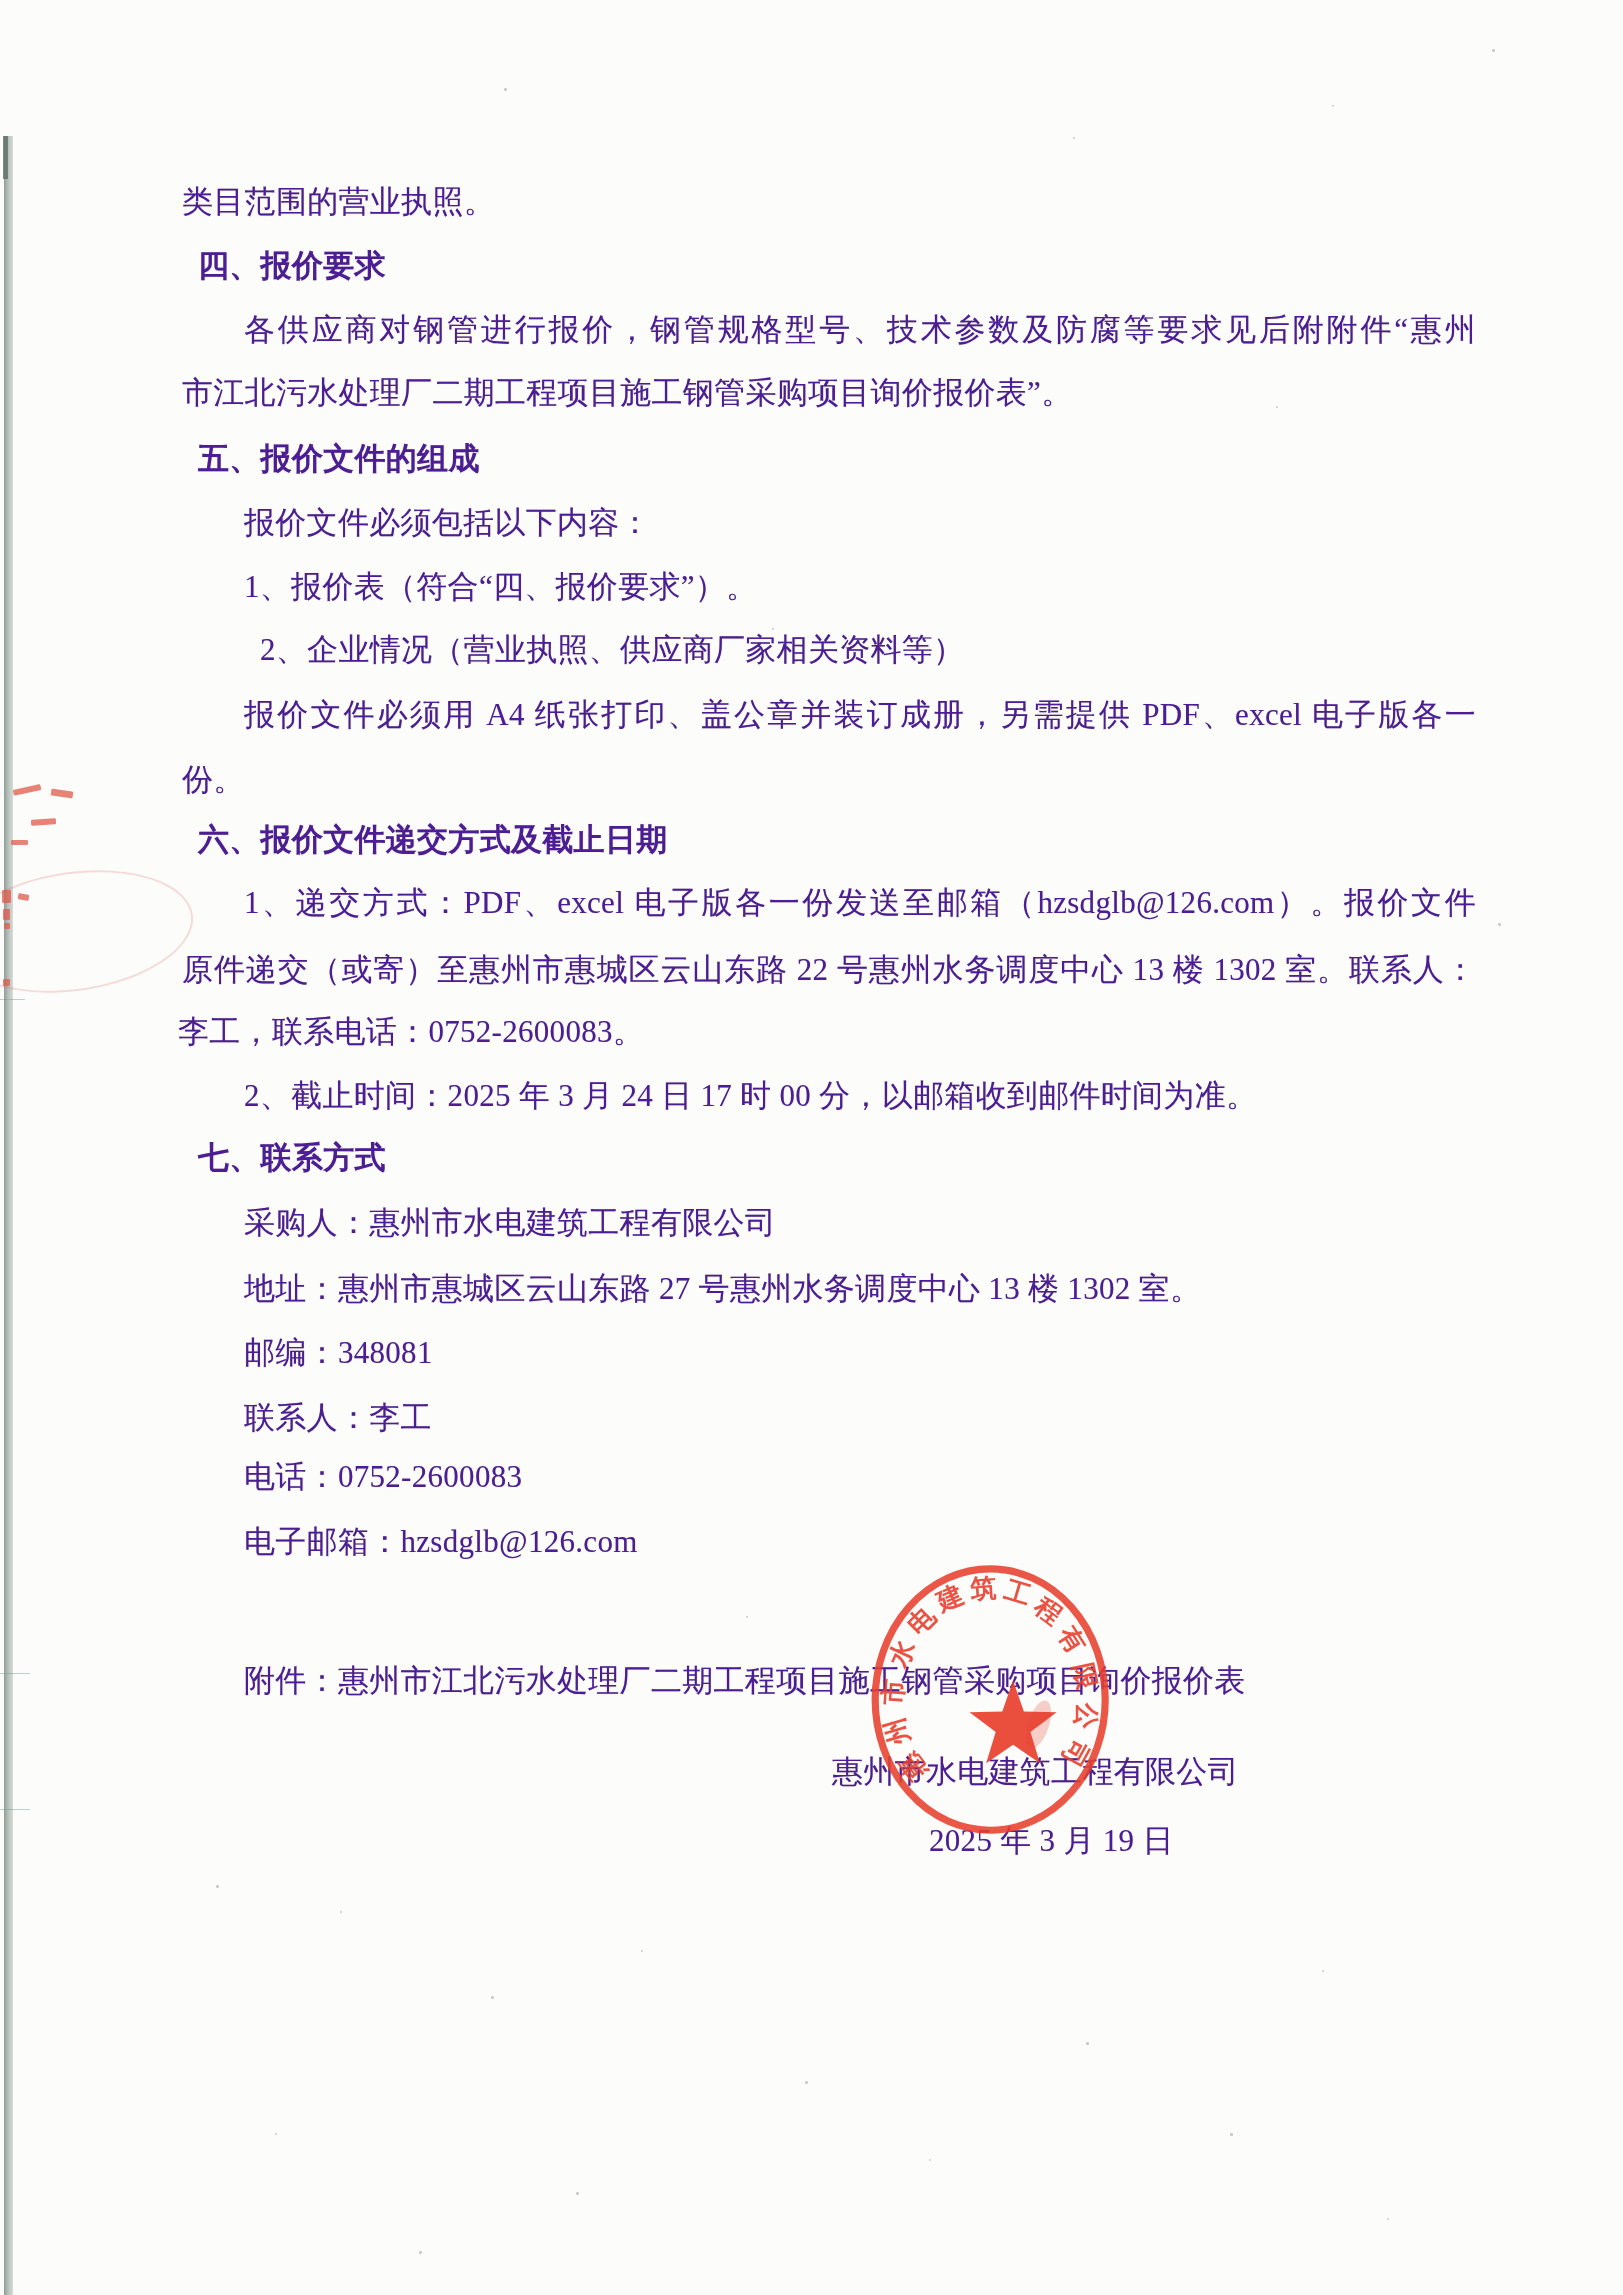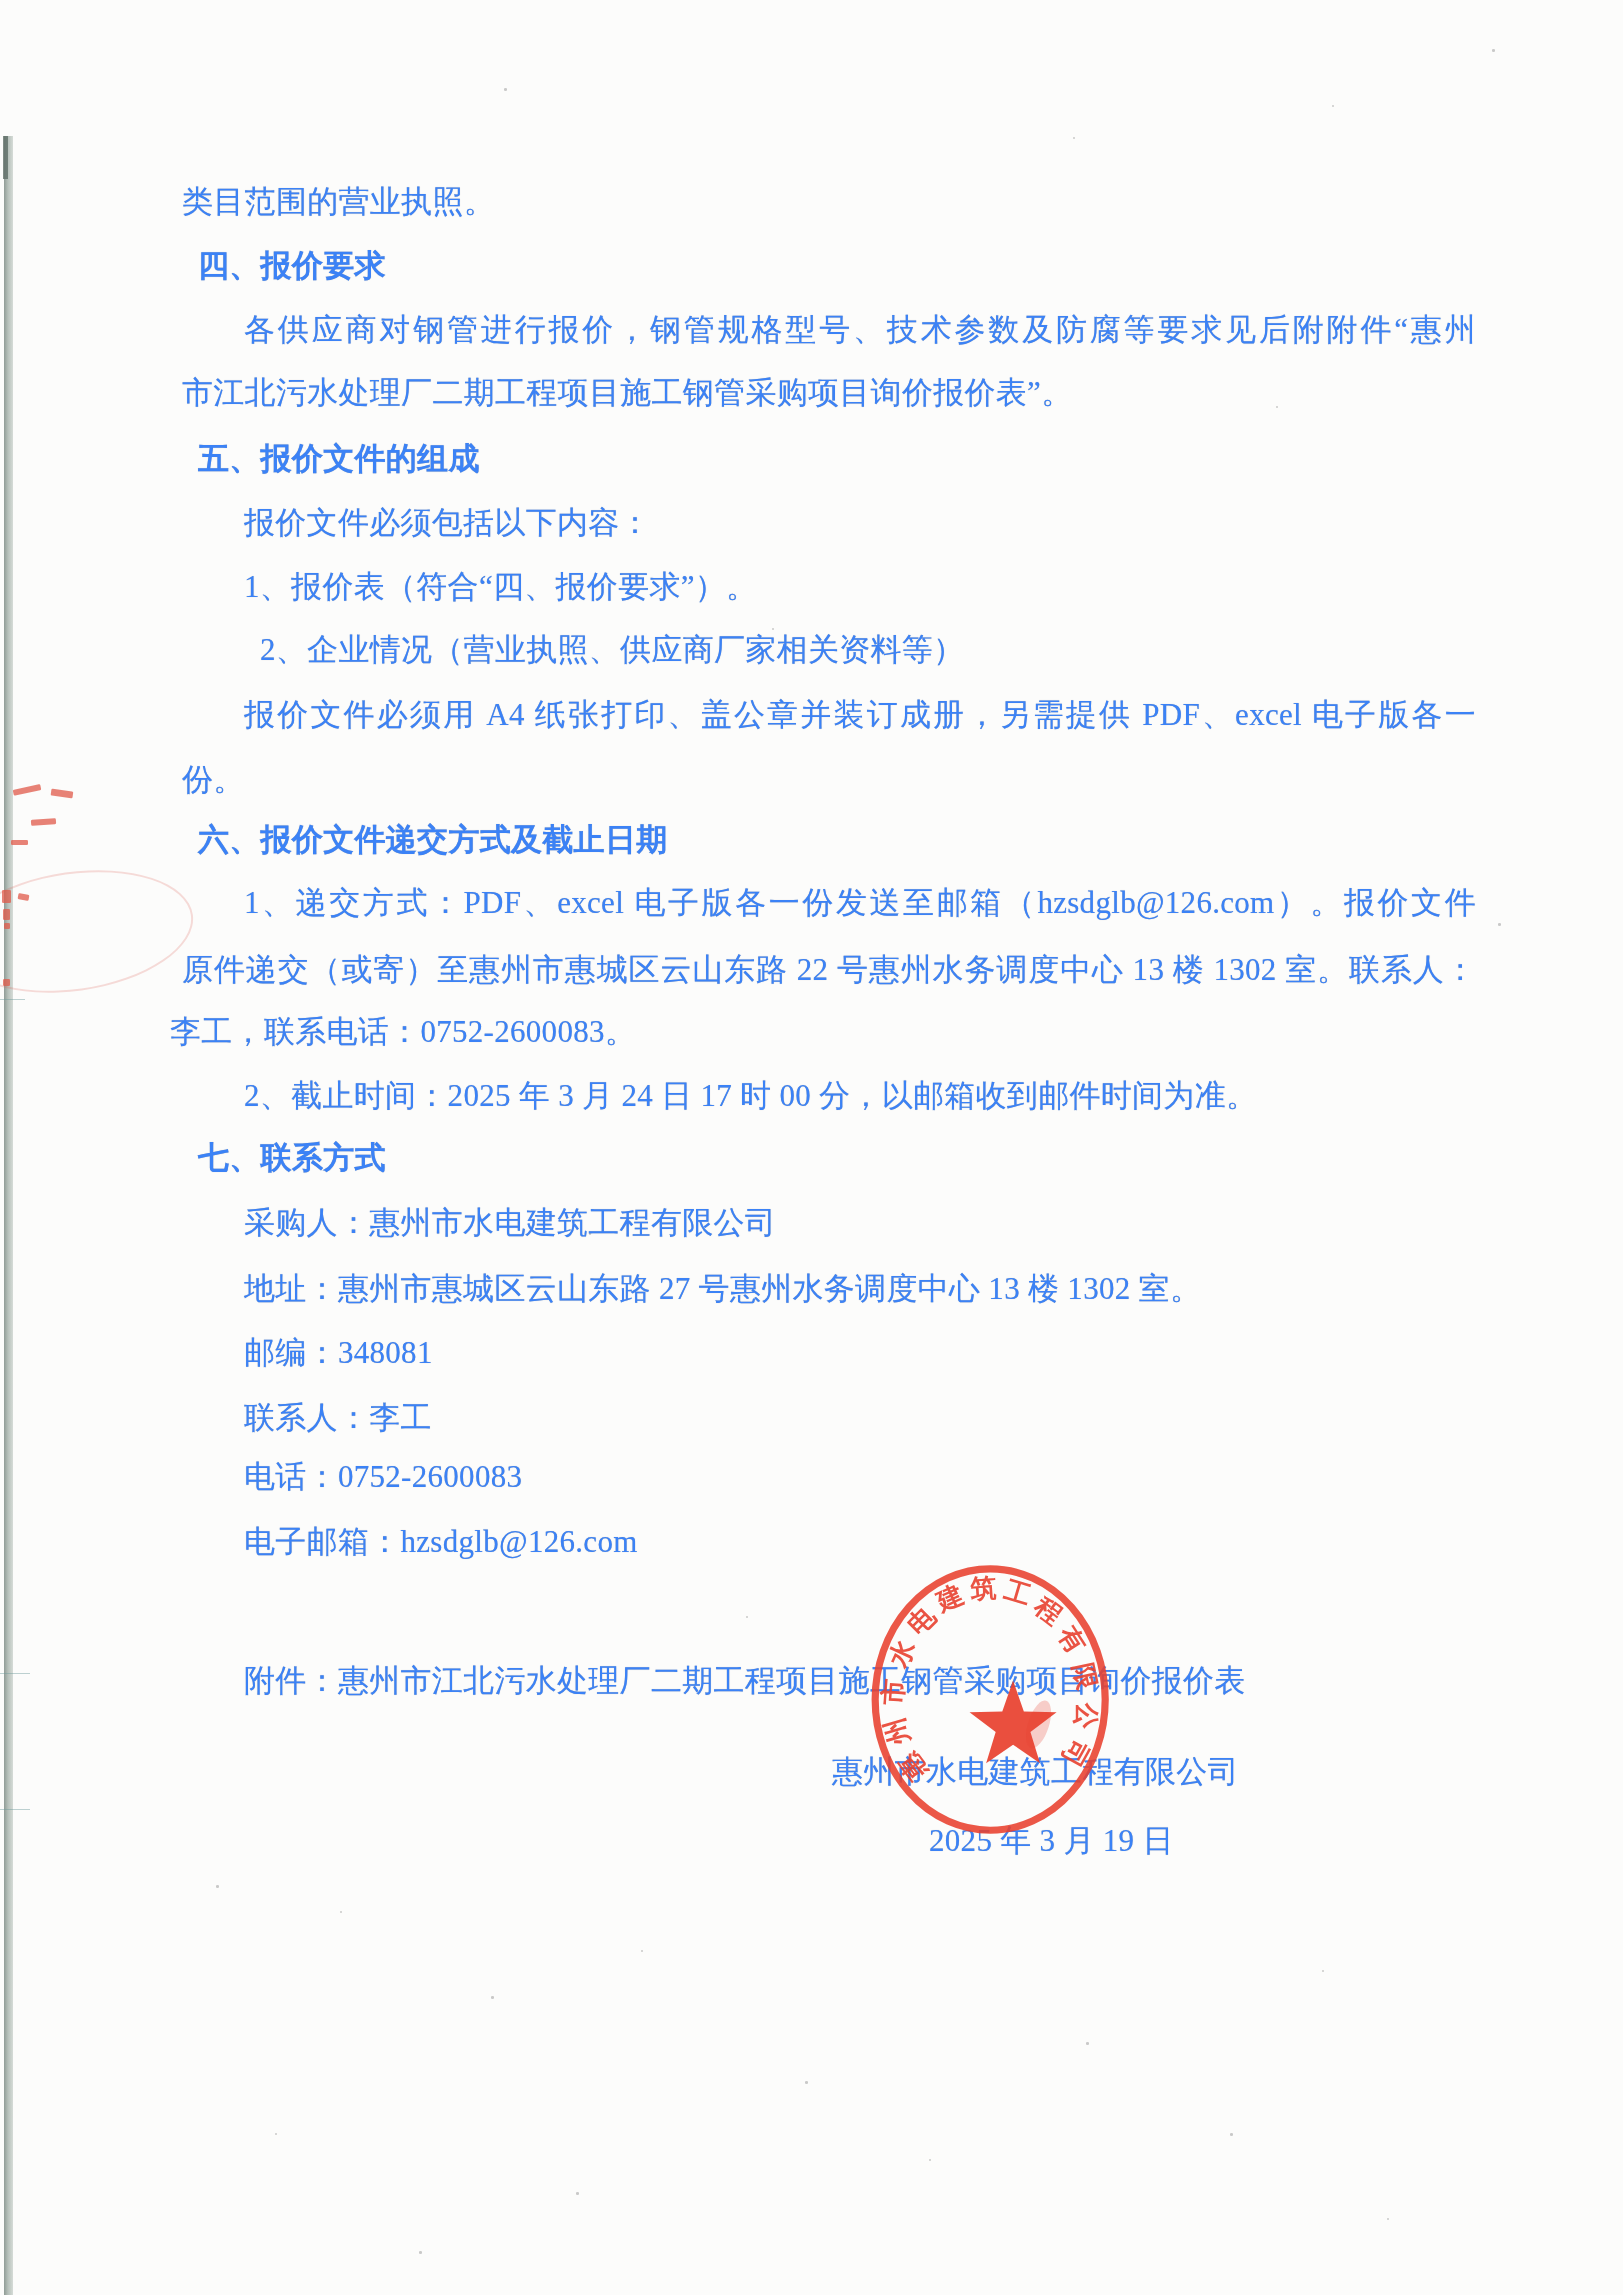--- a/index.html
+++ b/index.html
@@ -2,21 +2,21 @@
 <html style="font-size:10.5px"><head>
 <meta charset="utf-8">
 <style>
   html,body{margin:0;padding:0;}
   body{width:1623px;height:2295px;background:#e9e9e9;}
   .page{
     position:relative;width:1623px;height:2295px;background:#fcfcfb;
     overflow:hidden;font-family:"Liberation Serif",serif;
   }
   .line{
-    position:absolute;font-size:31px;line-height:34px;color:#3b82f6;
+    position:absolute;font-size:31px;line-height:34px;color:#4c1d95;
     white-space:nowrap;letter-spacing:0.3px;
     text-shadow:0 0 0.7px rgba(47,44,44,.38);
   }
   .head{font-weight:600;margin-left:16px;}
   .ind{text-indent:62px;}
   .full{width:1294px;white-space:normal;text-align:justify;text-align-last:justify;}
   .edge-line{
     position:absolute;left:3.9px;top:136px;width:9.2px;height:2159px;
     background:linear-gradient(90deg,#7d8b85 0%,#aab6af 45%,#cfd6d1 100%);
     opacity:.85;
@@ -48,21 +48,21 @@
       <div class="line" style="top: 376px; left: 182px;">市江北污水处理厂二期工程项目施工钢管采购项目询价报价表”。</div>
       <div class="line head" style="top: 442px; left: 182px;">五、报价文件的组成</div>
       <div class="line ind" style="top: 506px; left: 182px;">报价文件必须包括以下内容：</div>
       <div class="line ind" style="top: 570px; left: 182px;">1、报价表（符合“四、报价要求”）。</div>
       <div class="line ind" style="top: 633px; left: 198px;">2、企业情况（营业执照、供应商厂家相关资料等）</div>
       <div class="line ind full" style="top: 698px; left: 182px;">报价文件必须用 A4 纸张打印、盖公章并装订成册，另需提供 PDF、excel 电子版各一</div>
       <div class="line" style="top: 763px; left: 182px;">份。</div>
       <div class="line head" style="top: 823px; left: 182px;">六、报价文件递交方式及截止日期</div>
       <div class="line ind full" style="top: 886px; left: 182px;">1、递交方式：PDF、excel 电子版各一份发送至邮箱（hzsdglb@126.com）。报价文件</div>
       <div class="line full" style="top: 953px; left: 182px;">原件递交（或寄）至惠州市惠城区云山东路 22 号惠州水务调度中心 13 楼 1302 室。联系人：</div>
-      <div class="line" style="top: 1015px; left: 170px;">李工，联系电话：0752-2600083。</div>
+      <div class="line" style="top: 1015px; left: 178px;">李工，联系电话：0752-2600083。</div>
       <div class="line ind" style="top: 1079px; left: 182px;">2、截止时间：2025 年 3 月 24 日 17 时 00 分，以邮箱收到邮件时间为准。</div>
       <div class="line head" style="top: 1141px; left: 182px;">七、联系方式</div>
       <div class="line ind" style="top: 1206px; left: 182px;">采购人：惠州市水电建筑工程有限公司</div>
       <div class="line ind" style="top: 1272px; left: 182px;">地址：惠州市惠城区云山东路 27 号惠州水务调度中心 13 楼 1302 室。</div>
       <div class="line ind" style="top: 1336px; left: 182px;">邮编：348081</div>
       <div class="line ind" style="top: 1401px; left: 182px;">联系人：李工</div>
       <div class="line ind" style="top: 1460px; left: 182px;">电话：0752-2600083</div>
       <div class="line ind" style="top: 1525px; left: 182px;">电子邮箱：hzsdglb@126.com</div>
       <div class="line ind" style="top: 1650px; left: 182px; margin-top: 14px;">附件：惠州市江北污水处理厂二期工程项目施工钢管采购项目询价报价表</div>
       <div class="line" style="top: 1755px; left: 832px;">惠州市水电建筑工程有限公司</div>

